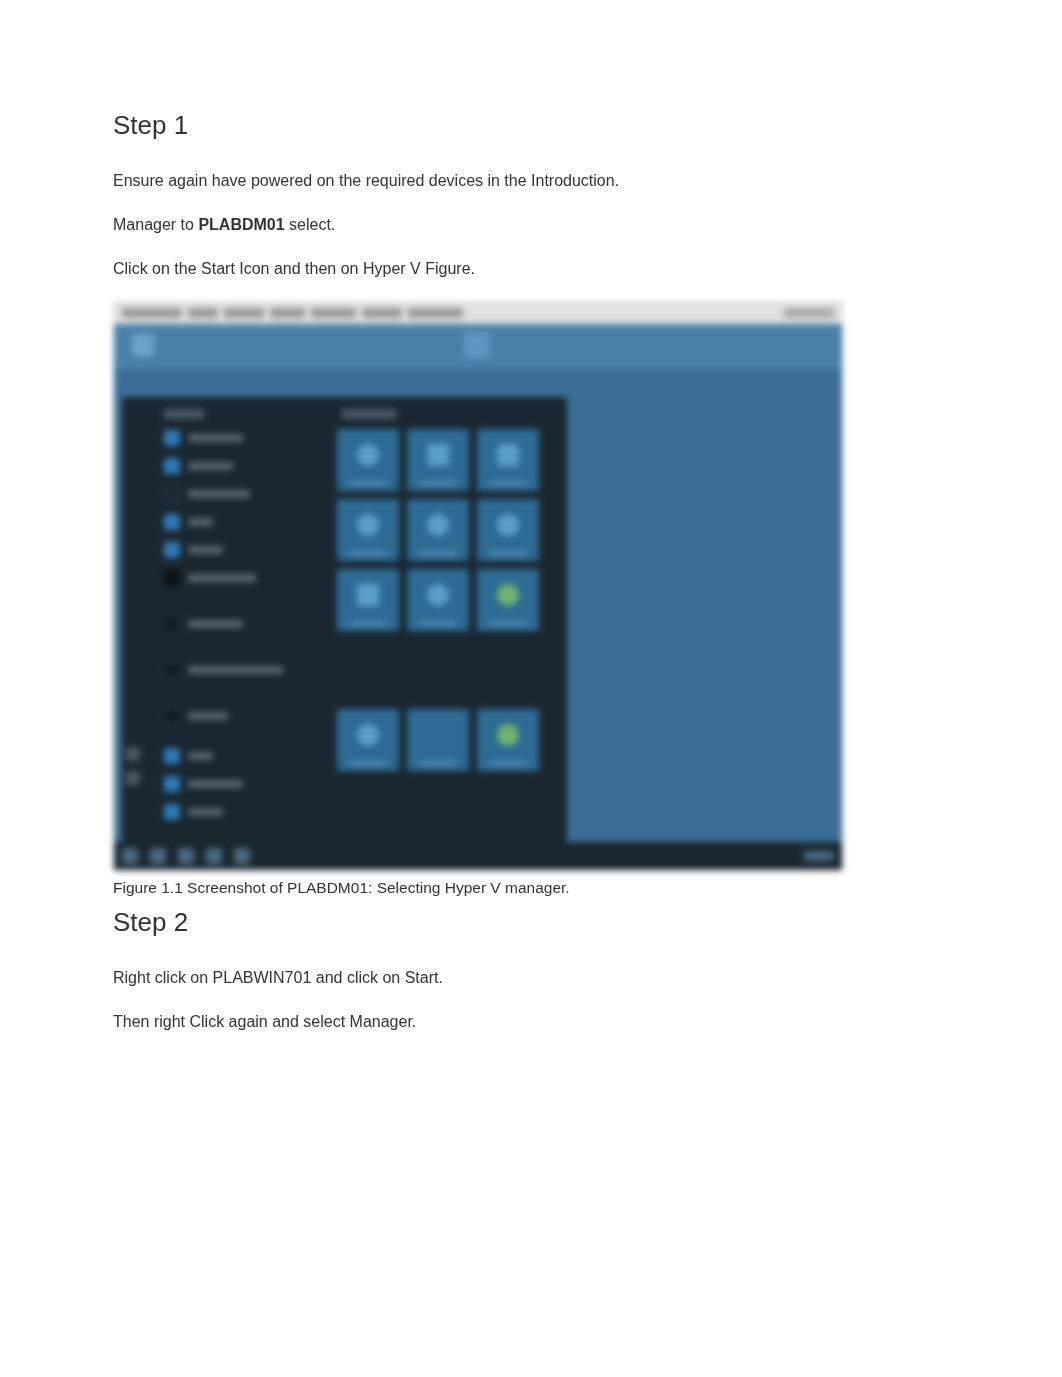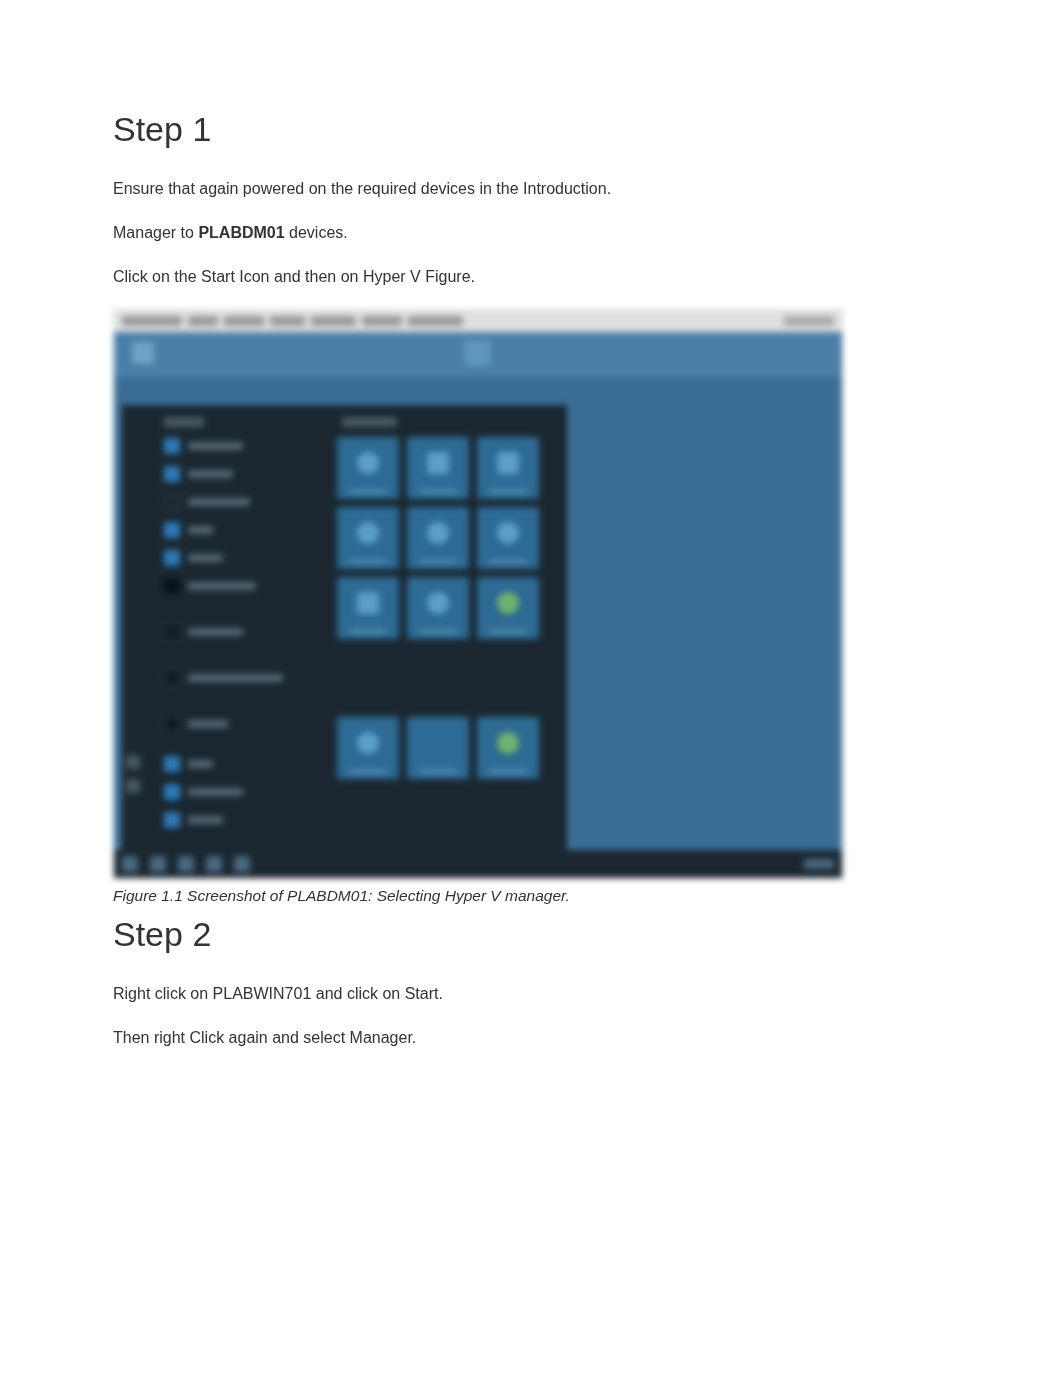--- a/index.html
+++ b/index.html
@@ -8,42 +8,41 @@
       box-sizing: border-box;
     }
     body {
       font-family: Arial, Helvetica, sans-serif;
       background: #ffffff;
       width: 1062px;
       padding: 100px 110px 60px 113px;
       color: #333;
     }
     h2.step-heading {
-      font-size: 34px;
+      font-size: 26px;
       font-weight: 400;
       color: #333;
       margin-bottom: 28px;
       margin-top: 10px;
     }
     h2.step-heading.second {
       margin-top: 8px;
     }
     p.body-text {
       font-size: 16px;
       line-height: 1.5;
       color: #333;
       margin-bottom: 20px;
     }
     strong {
       font-weight: 700;
     }
     .figure-container {
       width: 730px;
       margin-bottom: 10px;
-      font-style: italic;
     }
     .figure-image {
       width: 730px;
       height: 570px;
       background: #3b6e96;
       border: 1px solid #ddd;
       position: relative;
       overflow: hidden;
       filter: blur(3px);
     }
@@ -247,24 +246,24 @@
       left: 42px;
       top: 350px;
       width: 155px;
     }
   </style>
 </head>
 <body>
 
 <h2 class="step-heading">Step 1</h2>
 
-<p class="body-text">Ensure that again powered on the required devices in the Introduction.</p>
+<p class="body-text">Ensure again have powered on the required devices in the Introduction.</p>
 
 <p class="body-text">
-  <span>Manager to </span><strong>PLABDM01</strong><span> devices.</span>
+  <span>Manager to </span><strong>PLABDM01</strong><span> select.</span>
 </p>
 
 <p class="body-text">Click on the Start Icon and then on Hyper V Figure.</p>
 
 <div class="figure-container">
   <div class="figure-image">
     <div class="title-bar">
       <div class="title-bar-segment" style="width:60px"></div>
       <div class="title-bar-segment" style="width:30px"></div>
       <div class="title-bar-segment" style="width:40px"></div>

